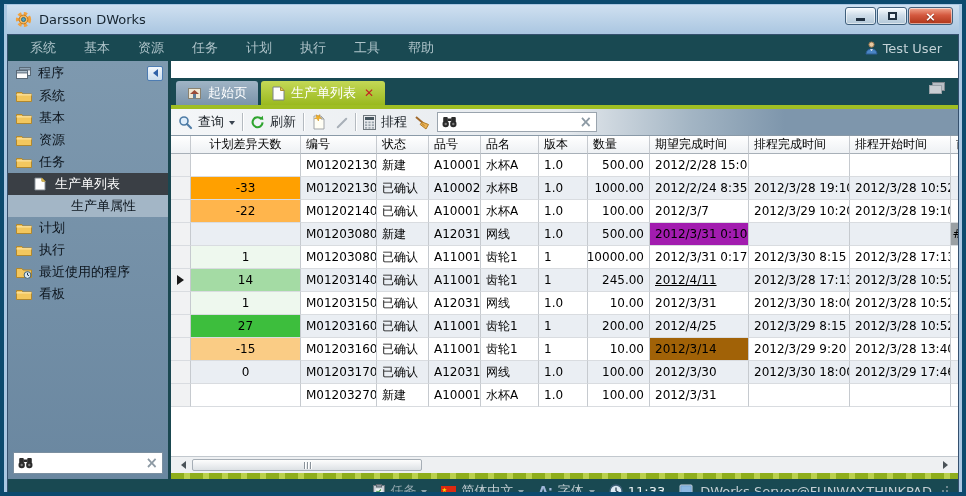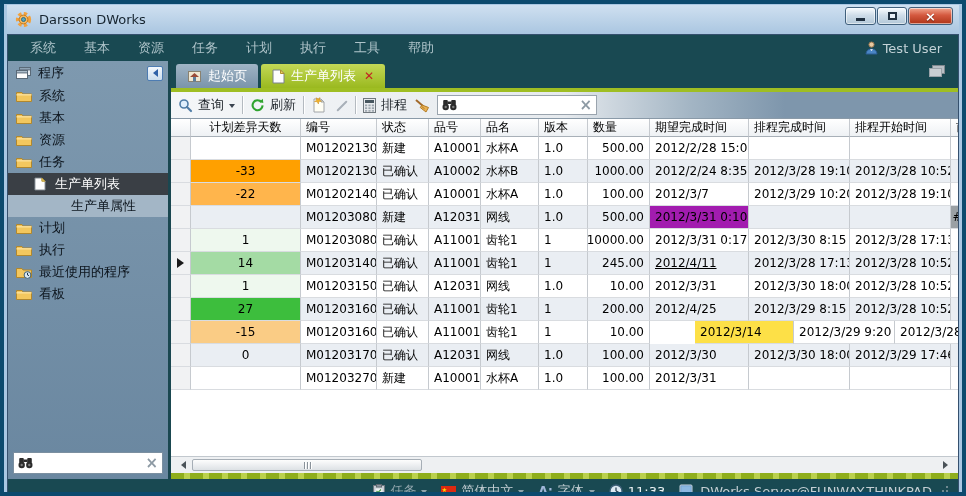--- a/index.html
+++ b/index.html
@@ -41,21 +41,21 @@
   .side-item.hl { background:#a3b6c6; padding-left:63px; }
   .si-icon { width:16px; display:inline-flex; justify-content:center; flex:none; }
   .side-search { position:absolute; left:5px; right:5px; bottom:5px; height:22px; background:#fff;
                  border:1px solid #7b8fa0; display:flex; align-items:center; padding:0 4px; gap:4px; }
   .side-search input, .tb-search input { border:none; outline:none; flex:1; font-size:12px; min-width:0;
                  font-family:"DejaVu Sans", sans-serif; background:transparent; }
   .xmark { color:#8d9aa4; font-weight:bold; font-size:15px; line-height:1; cursor:pointer; }
 
   
   .main { flex:1; display:flex; flex-direction:column; min-width:0; background:#fff; }
-  .tabstrip { height:27px; background:#194952; display:flex; align-items:flex-end; padding-left:5px; gap:3px; position:relative; flex:none; }
+  .tabstrip { height:27px; background:#194952; display:flex; align-items:flex-end; padding-left:5px; gap:3px; position:relative; flex:none;margin-top:17px; }
   .tab { height:24px; border-radius:3px 3px 0 0; display:flex; align-items:center; gap:6px;
          padding:0 11px; font-size:13px; color:#fff; cursor:pointer; }
   .tab.inactive { background:linear-gradient(#a0b4c5,#7a94aa); }
   .tab.active { background:linear-gradient(#c4d856,#9ab91f); }
   .tab-close { color:#c42222; font-weight:bold; font-size:12px; margin-left:2px; cursor:pointer; }
   .tab-list-icon { position:absolute; right:16px; top:7px; width:13px; height:9px; background:#c9ced2;
                    border:1px solid #9aa2a8; box-shadow:3px -3px 0 -1px #b8bec4, 3px -3px 0 0 #80888e; cursor:pointer; }
   .green-line { height:4px; background:#9fbe23; flex:none; }
 
   
@@ -515,21 +515,21 @@
               </div>
               <div class="trow drow">
                 <div class="tcell sel-cell" style="width: 20px;"></div>
                 <div class="tcell al-c" style="width: 110px; background: rgb(250, 204, 133);">-15</div>
                 <div class="tcell al-l" style="width: 76px; background: rgb(255, 255, 255);">M012031602</div>
                 <div class="tcell al-l" style="width: 52px; background: rgb(255, 255, 255);">已确认</div>
                 <div class="tcell al-l" style="width: 52px; background: rgb(255, 255, 255);">A11001</div>
                 <div class="tcell al-l" style="width: 58px; background: rgb(255, 255, 255);">齿轮1</div>
                 <div class="tcell al-l" style="width: 49px; background: rgb(255, 255, 255);">1</div>
                 <div class="tcell al-r" style="width: 62px; background: rgb(255, 255, 255);">10.00</div>
-                <div class="tcell al-l" style="width: 99px; background: #fde047; margin-left: 45px;">2012/3/14</div>
+                <div class="tcell al-l" style="width: 99px; background: #a16207;">2012/3/14</div>
                 <div class="tcell al-l" style="width: 101px; background: rgb(255, 255, 255);">2012/3/29 9:20</div>
                 <div class="tcell al-l" style="width: 101px; background: rgb(255, 255, 255);">2012/3/28 13:40</div>
                 <div class="tcell al-l" style="width: 14px; background: rgb(255, 255, 255);"></div>
               </div>
               <div class="trow drow">
                 <div class="tcell sel-cell" style="width: 20px;"></div>
                 <div class="tcell al-c" style="width: 110px; background: rgb(234, 238, 243);">0</div>
                 <div class="tcell al-l" style="width: 76px; background: rgb(234, 238, 243);">M012031701</div>
                 <div class="tcell al-l" style="width: 52px; background: rgb(234, 238, 243);">已确认</div>
                 <div class="tcell al-l" style="width: 52px; background: rgb(234, 238, 243);">A12031</div>

